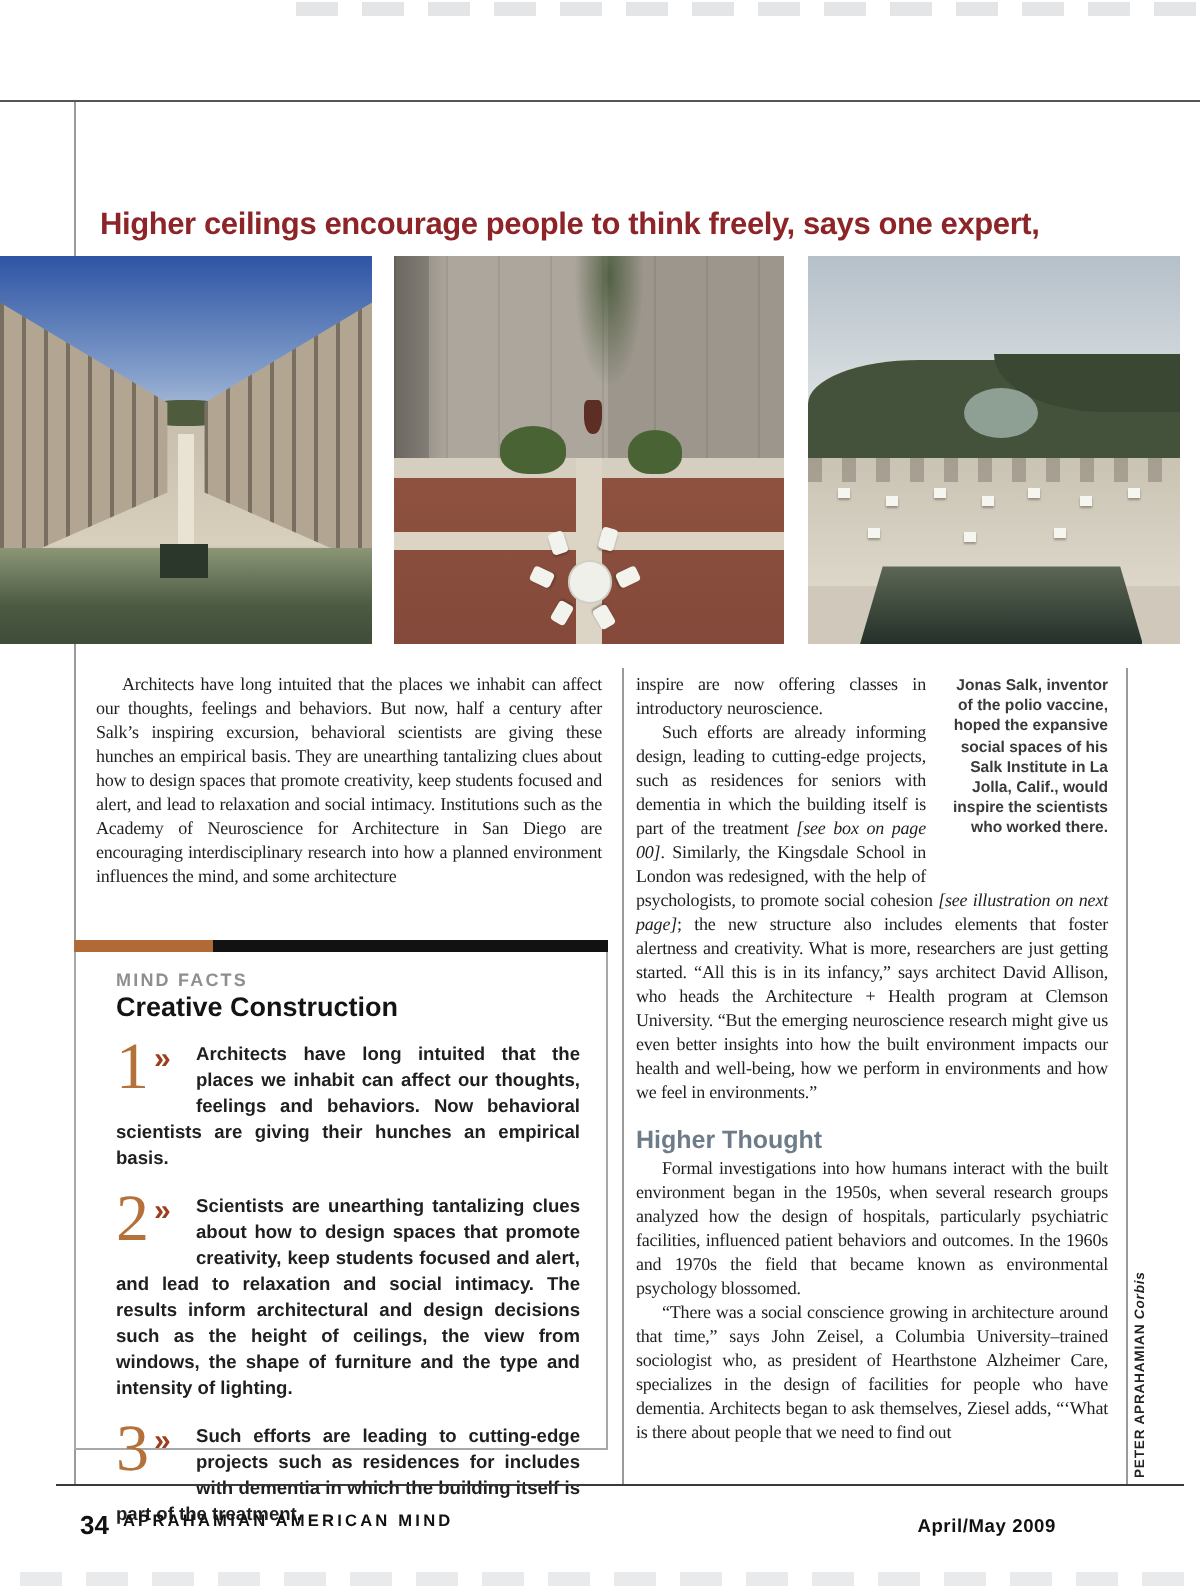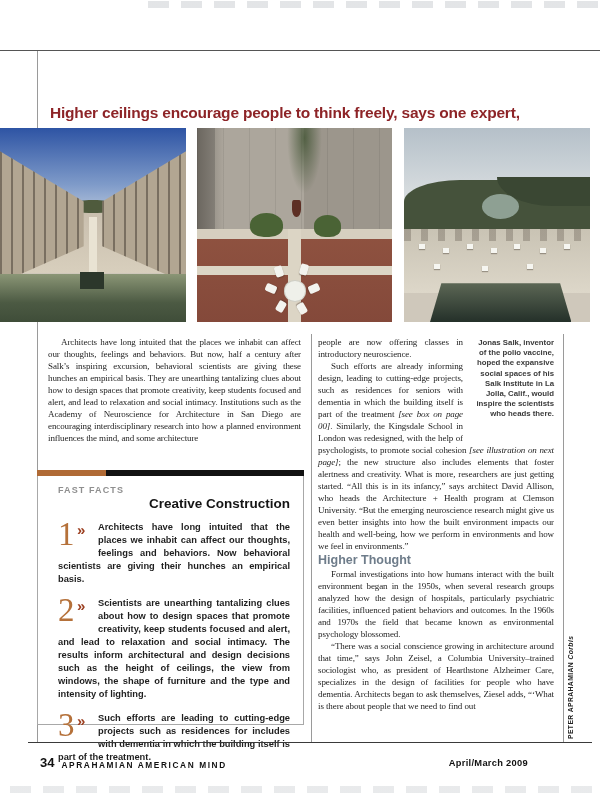--- a/index.html
+++ b/index.html
@@ -77,44 +77,44 @@
   .bodytext{font-family:"Liberation Serif",serif;font-size:9px;line-height:12px;
       color:#1e1e1e;text-align:justify;letter-spacing:-.1px;hyphens:auto;-webkit-hyphens:auto;}
   .col-left{position:absolute;left:48px;top:336px;width:253px;}
   .col-right{position:absolute;left:318px;top:336px;width:236px;}
   .bodytext p{margin:0;}
   .bodytext p.ind{text-indent:13px;}
   .cap-float{float:right;width:84px;height:96px;margin:2px 0 4px 7px;}
   .caption{font-family:"Liberation Sans",sans-serif;font-weight:bold;font-size:7.8px;
       line-height:10.2px;text-align:right;color:#3a3a3a;letter-spacing:0;}
   .sec-head{font-family:"Liberation Sans",sans-serif;font-weight:bold;font-size:12.5px;
-      color:#6e7c8a;margin:2px 0 2px;letter-spacing:0;text-align:left;text-indent:0;}
+      color:#6e7c8a;margin:12px 0 2px;letter-spacing:0;text-align:left;text-indent:0;}
   .ital{font-style:italic;}
 
   
   .ffbar{position:absolute;left:37px;top:470px;width:267px;height:6px;
       background:linear-gradient(90deg,#b06a35 0 26%,#121212 26% 100%);}
   .ffbox{position:absolute;left:37px;top:476px;width:267px;height:249px;
       border-left:1px solid #a8a8a8;border-right:1px solid #a8a8a8;border-bottom:1px solid #a8a8a8;
       box-sizing:border-box;padding:9px 13px 0 20px;background:#fff;}
   .ffkicker{font-size:9px;font-weight:bold;letter-spacing:1.1px;color:#8f8f8f;}
-  .fftitle{font-size:13.5px;font-weight:bold;color:#141414;margin:1px 0 10px;text-align:right;}
+  .fftitle{font-size:13.5px;font-weight:bold;color:#141414;margin:1px 0 10px;}
   .ffp{margin:0 0 11px;font-size:9.3px;line-height:13px;font-weight:bold;color:#1f1f1f;
       text-align:justify;}
   .ffnum{float:left;width:40px;height:27px;position:relative;}
   .ffdigit{font-family:"Liberation Serif",serif;font-size:33px;line-height:27px;color:#b5713a;font-weight:normal;}
   .ffchev{position:absolute;left:19px;top:2px;font-size:15px;font-weight:bold;color:#9c3f20;}
 
   
   .credit{position:absolute;left:567px;top:739px;transform:rotate(-90deg);transform-origin:0 0;
       white-space:nowrap;font-size:6.8px;font-weight:bold;letter-spacing:.4px;color:#222;}
   .credit .ital{font-weight:bold;}
 
   
-  .footer-left{position:absolute;left:40px;top:755px;display:flex;align-items:flex-end;gap:7px;color:#111;}
+  .footer-left{position:absolute;left:40px;top:755px;display:flex;align-items:flex-start;gap:7px;color:#111;}
   .pagenum{font-size:13px;font-weight:bold;}
   .mag{font-size:8.3px;font-weight:bold;letter-spacing:1.6px;}
   .footer-right{position:absolute;right:72px;top:758px;font-size:9.3px;font-weight:bold;color:#111;letter-spacing:.3px;}
 </style>
 </head>
 <body>
 
 <div class="page">
 
   <div class="artifact top"></div>
@@ -176,32 +176,32 @@
 
   <div class="vrule mid"></div>
   <div class="vrule right"></div>
 
   <div class="col-left bodytext">
     <p class="ind">Architects have long intuited that the places we inhabit can affect our thoughts, feelings and behaviors. But now, half a century after Salk’s inspiring excursion, behavioral scientists are giving these hunches an empirical basis. They are unearthing tantalizing clues about how to design spaces that promote creativity, keep students focused and alert, and lead to relaxation and social intimacy. Institutions such as the Academy of Neuroscience for Architecture in San Diego are encouraging interdisciplinary research into how a planned environment influences the mind, and some architecture</p>
   </div>
 
   <div class="col-right bodytext">
     <div class="cap-float">
-      <p class="caption">Jonas Salk, inventor of the polio vaccine, hoped the expansive social spaces of his Salk Institute in La Jolla, Calif., would inspire the scientists who heads there.</p>
+      <p class="caption">Jonas Salk, inventor of the polio vaccine, hoped the expansive social spaces of his Salk Institute in La Jolla, Calif., would inspire the scientists who worked there.</p>
     </div>
-    <p>people are now offering classes in introductory neuroscience.</p>
+    <p>inspire are now offering classes in introductory neuroscience.</p>
     <p class="ind"><span>Such efforts are already informing design, leading to cutting-edge projects, such as residences for seniors with dementia in which the building itself is part of the treatment </span><span class="ital">[see box on page 00]</span><span>. Similarly, the Kingsdale School in London was redesigned, with the help of psychologists, to promote social cohesion </span><span class="ital">[see illustration on next page]</span><span>; the new structure also includes elements that foster alertness and creativity. What is more, researchers are just getting started. “All this is in its infancy,” says architect David Allison, who heads the Architecture + Health program at Clemson University. “But the emerging neuroscience research might give us even better insights into how the built environment impacts our health and well-being, how we perform in environments and how we feel in environments.”</span></p>
     <h2 class="sec-head">Higher Thought</h2>
     <p class="ind">Formal investigations into how humans interact with the built environment began in the 1950s, when several research groups analyzed how the design of hospitals, particularly psychiatric facilities, influenced patient behaviors and outcomes. In the 1960s and 1970s the field that became known as environmental psychology blossomed.</p>
     <p class="ind">“There was a social conscience growing in architecture around that time,” says John Zeisel, a Columbia University–trained sociologist who, as president of Hearthstone Alzheimer Care, specializes in the design of facilities for people who have dementia. Architects began to ask themselves, Ziesel adds, “‘What is there about people that we need to find out</p>
   </div>
 
   <div class="ffbar"></div>
   <div class="ffbox">
-    <div class="ffkicker">FAST FACTS</div>
+    <div class="ffkicker">MIND FACTS</div>
     <div class="fftitle">Creative Construction</div>
 
     <p class="ffp">
       <span class="ffnum"><span class="ffdigit">1</span><span class="ffchev">»</span></span><span>Architects have long intuited that the places we inhabit can affect our thoughts, feelings and behaviors. Now behavioral scientists are giving their hunches an empirical basis.</span>
     </p>
 
     <p class="ffp">
       <span class="ffnum"><span class="ffdigit">2</span><span class="ffchev">»</span></span><span>Scientists are unearthing tantalizing clues about how to design spaces that promote creativity, keep students focused and alert, and lead to relaxation and social intimacy. The results inform architectural and design decisions such as the height of ceilings, the view from windows, the shape of furniture and the type and intensity of lighting.</span>
     </p>
 
@@ -212,16 +212,16 @@
 
   <div class="credit">
     <span>PETER APRAHAMIAN</span>&nbsp;<span class="ital">Corbis</span>
   </div>
 
   <div class="footer-rule"></div>
   <div class="footer-left">
     <span class="pagenum">34</span>
     <span class="mag">APRAHAMIAN AMERICAN MIND</span>
   </div>
-  <div class="footer-right">April/March 2009</div>
+  <div class="footer-right">April/May 2009</div>
 
   <div class="artifact bottom"></div>
 </div>
 
 </body></html>

